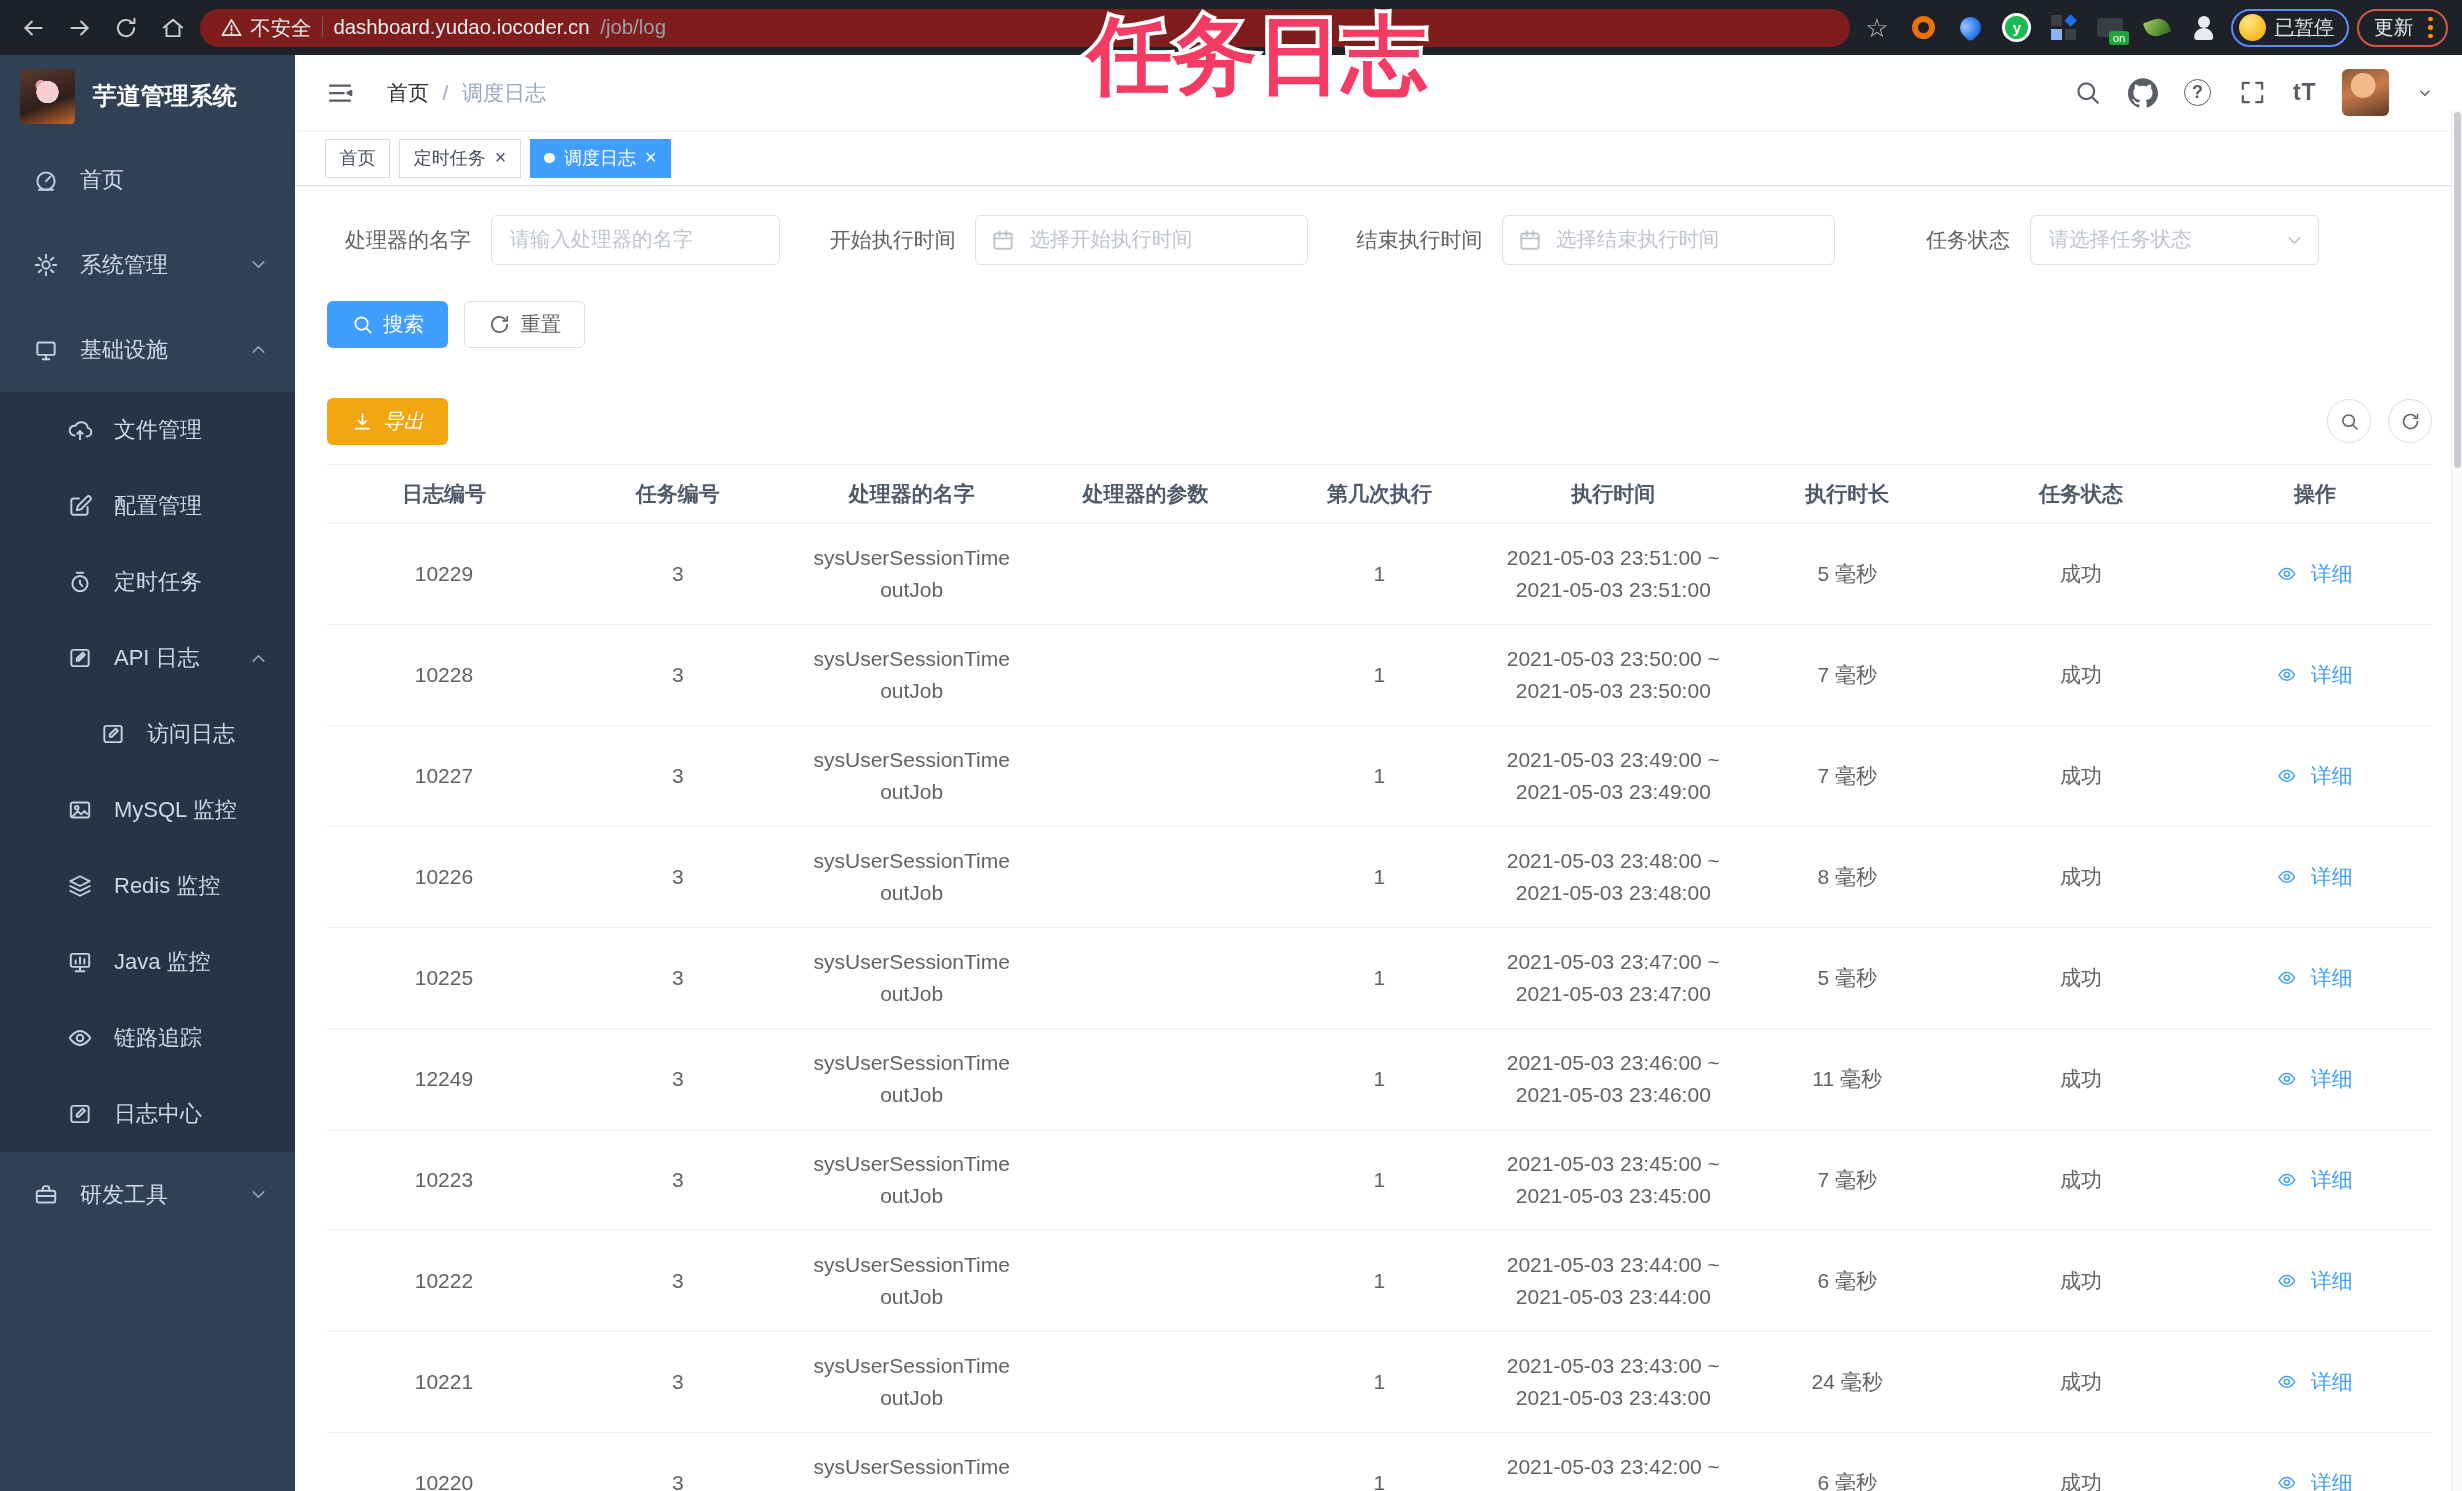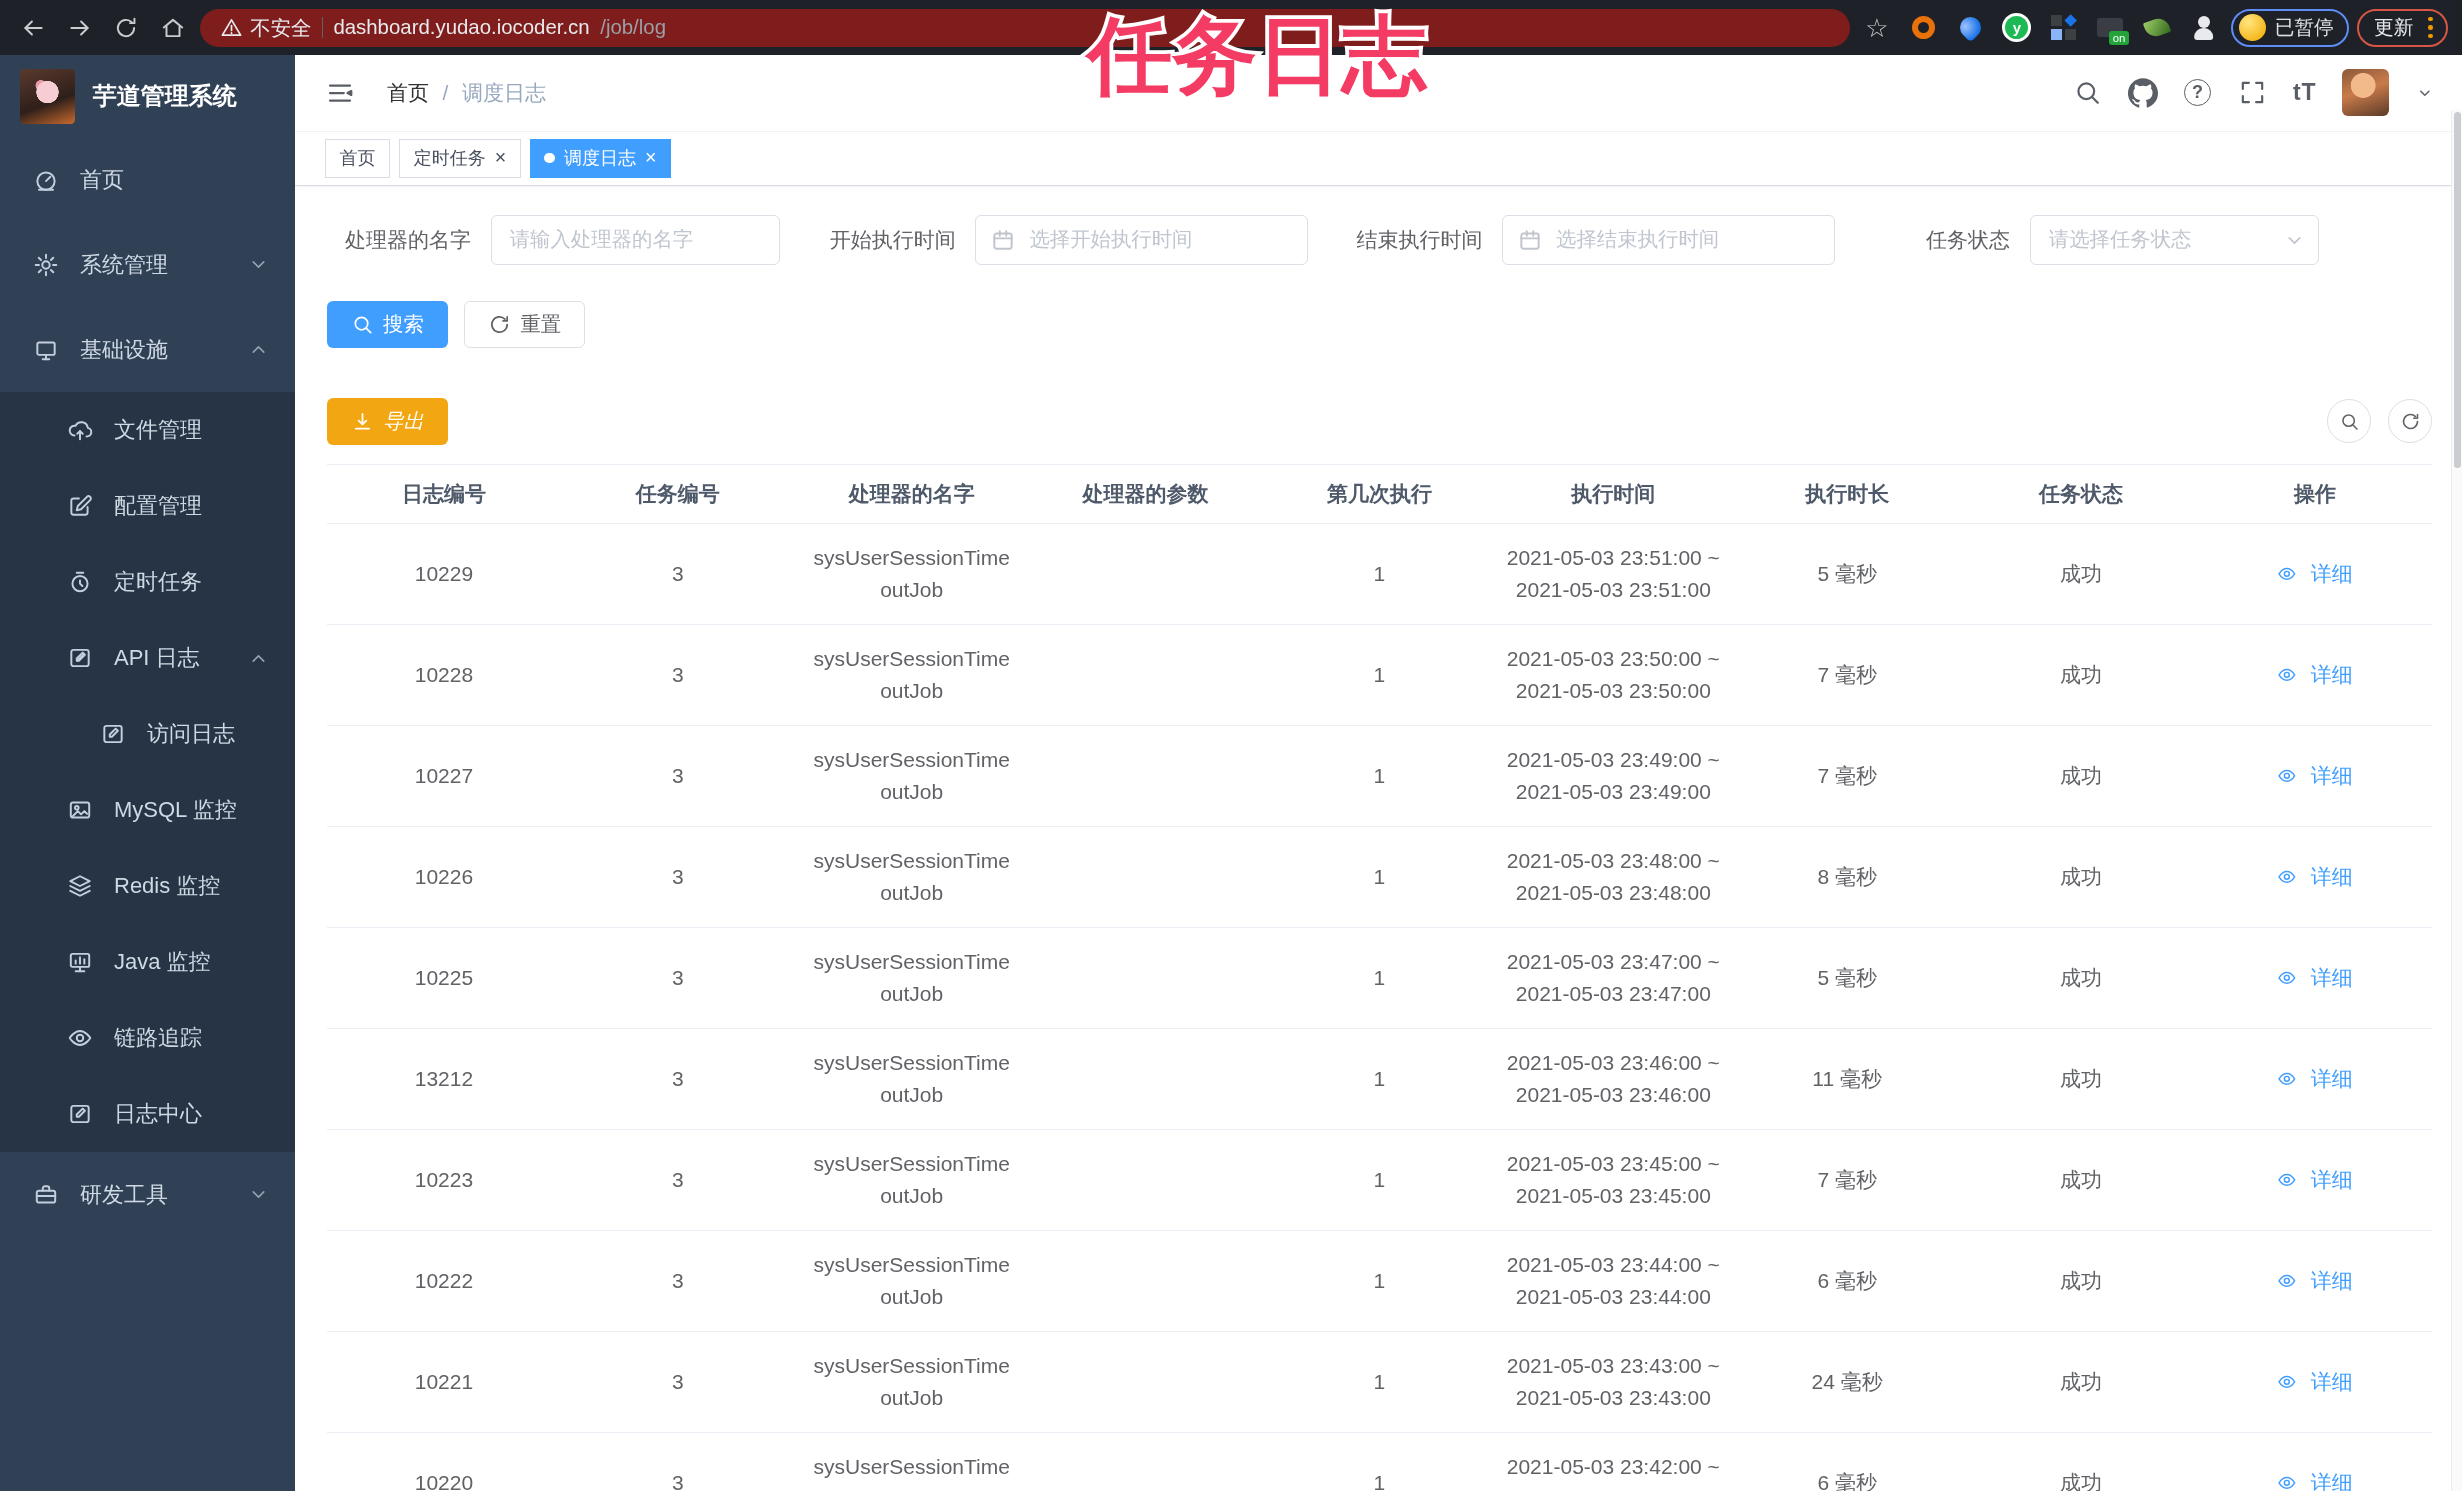--- a/index.html
+++ b/index.html
@@ -24,21 +24,21 @@
   .circle-green .inner { width:23px; height:23px; background:#1db954; border-radius:50%; color:#fff; font-size:15px; font-weight:bold; display:flex; align-items:center; justify-content:center; }
   .grid-ico { display:grid; grid-template-columns:11.4px 11.4px; grid-template-rows:11.4px 11.4px; gap:3px; }
   .grid-ico i { display:block; }
   .onoff { width:26px; height:19.7px; background:#3a3d44; border-radius:3px; position:relative; }
   .onoff .on { position:absolute; right:-6px; bottom:-7.6px; background:#23a33a; color:#fff; font-size:11.4px; font-weight:normal; padding:0.8px 3.8px; border-radius:3px; }
   .leaf { width:24px; height:16.7px; background:linear-gradient(135deg,#9ccc65,#33691e); border-radius:1.5px 12px 1.5px 12px; transform:rotate(-20deg); }
   .ghost { position:relative; width:19.7px; height:24px; }
   .ghost i { position:absolute; left:50%; transform:translateX(-50%); background:#e8eaed; display:block; }
   .ghost .head { width:12px; height:12px; border-radius:50%; top:0; }
   .ghost .body { width:19.7px; height:12px; border-radius:9px 9px 3px 3px; bottom:0; }
-  .profile-chip { display:flex; align-items:center; gap:9px; border:2.3px solid #5e8df7; border-radius:19.7px; height:38px; padding:0 13.6px 0 6px; color:#dfe1e5; font-size:19.7px; flex:0 0 auto; }
+  .profile-chip { display:flex; align-items:center; gap:9px; border:2.3px solid #5e8df7; border-radius:19.7px; height:38px; padding:0 13.6px 0 6px; color:#dfe1e5; font-size:19.7px; flex:0 0 auto;text-decoration:underline; }
   .emoji-face { width:27px; height:27px; border-radius:50%; background:radial-gradient(circle at 35% 30%, #ffe680, #f6b61b 75%); position:relative; }
   .update-chip { display:flex; align-items:center; gap:12px; border:2.3px solid #d65745; border-radius:19.7px; height:38px; padding:0 10.6px 0 15px; color:#e8eaed; font-size:19.7px; flex:0 0 auto; }
   .kebab { display:flex; flex-direction:column; gap:3.8px; padding:3px; }
   .kebab i { width:4.5px; height:4.5px; border-radius:50%; background:#f29900; display:block; }
 
   
   .watermark { position:absolute; left:1007px; top:-7.6px; width:500px; height:129px; z-index:50; pointer-events:none; }
 
   
   .app { display:flex; height:1437px; position:relative; }
@@ -662,21 +662,21 @@
             <td>成功</td>
             <td><a class="detail-link">
                   <svg class="svgi" viewBox="0 0 24 24">
                     <path d="M12 5.5C6.5 5.5 2.5 12 2.5 12s4 6.5 9.5 6.5S21.5 12 21.5 12 17.5 5.5 12 5.5z"></path>
                     <circle cx="12" cy="12" r="3"></circle>
                   </svg>
                   <span>详细</span>
                 </a></td>
           </tr>
           <tr>
-            <td>13212</td>
+            <td>12249</td>
             <td>3</td>
             <td>
                 <div class="handler">sysUserSessionTimeoutJob</div>
               </td>
             <td></td>
             <td>1</td>
             <td>
                 <div class="tline">2021-05-03 23:46:00 ~</div>
                 <div class="tline">2021-05-03 23:46:00</div>
               </td>

